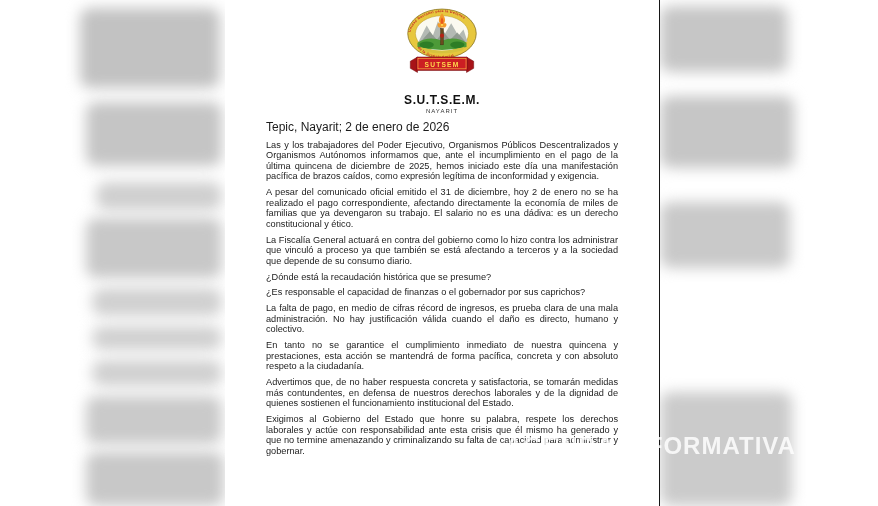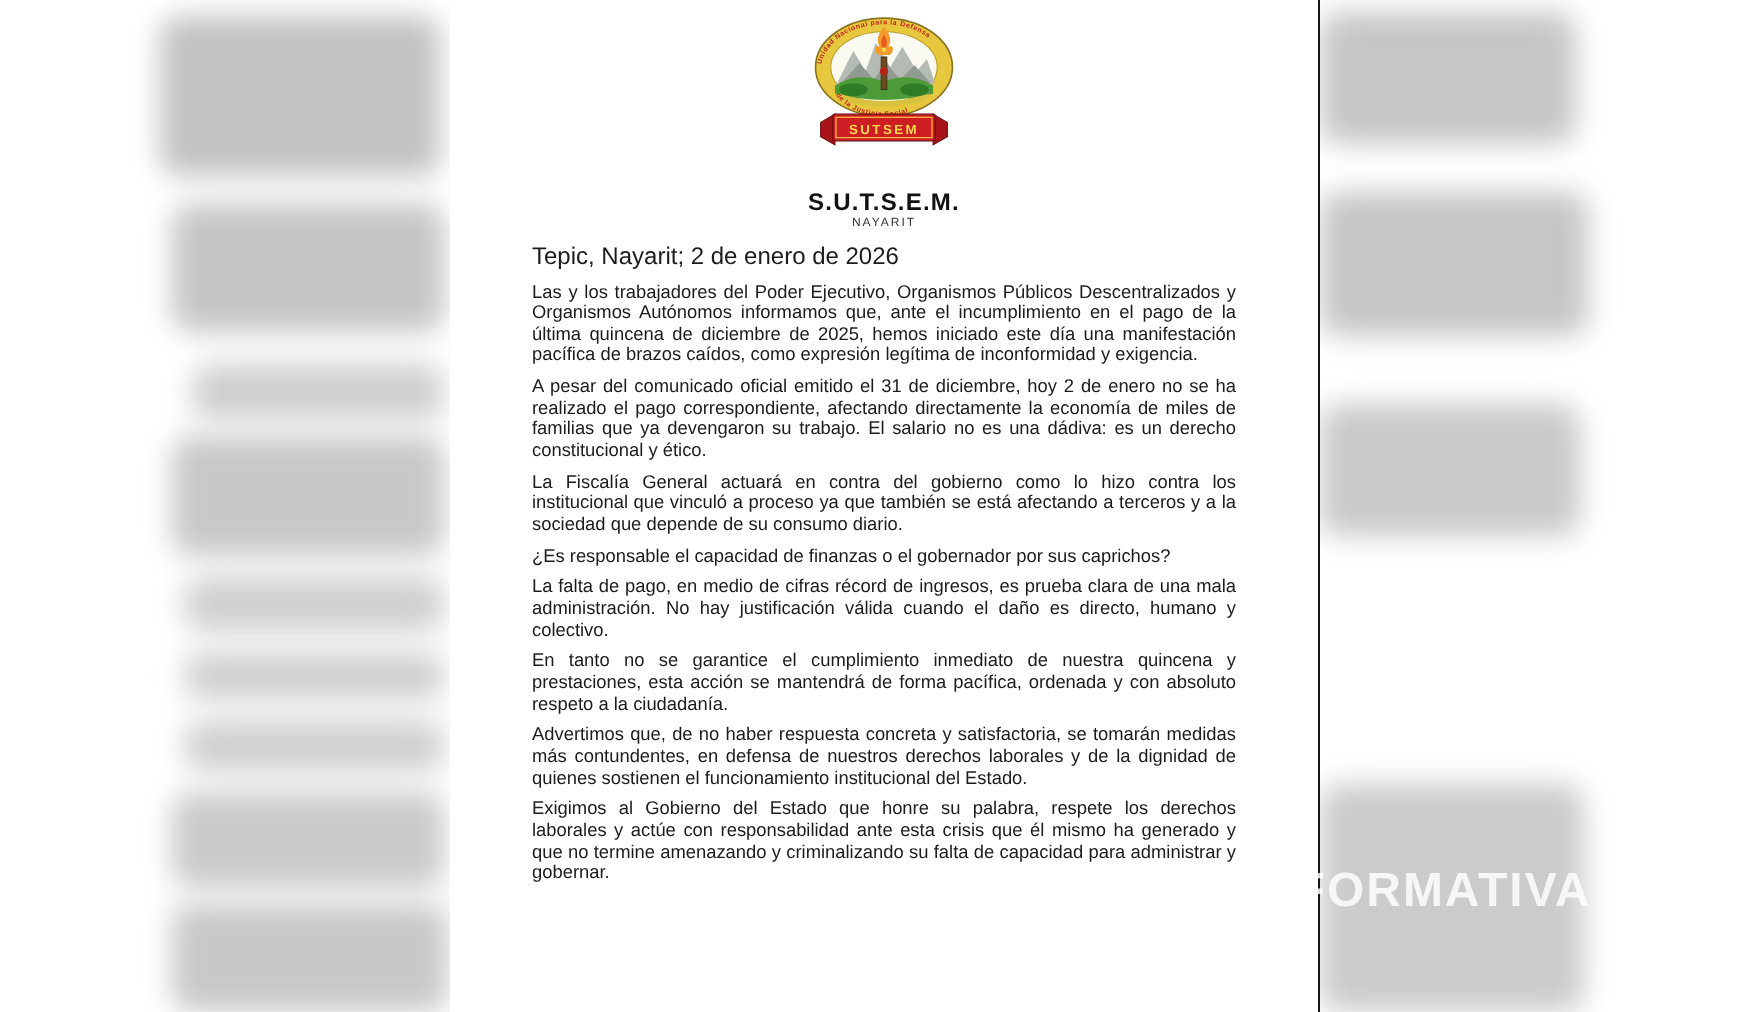--- a/index.html
+++ b/index.html
@@ -102,24 +102,25 @@
         <div class="org-region">NAYARIT</div>
       </div>
 
 
       <div class="dateline">Tepic, Nayarit; 2 de enero de 2026</div>
 
       <div class="doc-paragraphs">
 
       <p class="para">Las y los trabajadores del Poder Ejecutivo, Organismos Públicos Descentralizados y Organismos Autónomos informamos que, ante el incumplimiento en el pago de la última quincena de diciembre de 2025, hemos iniciado este día una manifestación pacífica de brazos caídos, como expresión legítima de inconformidad y exigencia.</p>
           <p class="para">A pesar del comunicado oficial emitido el 31 de diciembre, hoy 2 de enero no se ha realizado el pago correspondiente, afectando directamente la economía de miles de familias que ya devengaron su trabajo. El salario no es una dádiva: es un derecho constitucional y ético.</p>
-          <p class="para">La Fiscalía General actuará en contra del gobierno como lo hizo contra los institucional que vinculó a proceso ya que también se está afectando a terceros y a la sociedad que depende de su consumo diario.</p>
+          <p class="para">La Fiscalía General actuará en contra del gobierno como lo hizo contra los administrar que vinculó a proceso ya que también se está afectando a terceros y a la sociedad que depende de su consumo diario.</p>
+          <p class="para">¿Dónde está la recaudación histórica que se presume?</p>
           <p class="para">¿Es responsable el capacidad de finanzas o el gobernador por sus caprichos?</p>
           <p class="para">La falta de pago, en medio de cifras récord de ingresos, es prueba clara de una mala administración. No hay justificación válida cuando el daño es directo, humano y colectivo.</p>
-          <p class="para">En tanto no se garantice el cumplimiento inmediato de nuestra quincena y prestaciones, esta acción se mantendrá de forma pacífica, ordenada y con absoluto respeto a la ciudadanía.</p>
+          <p class="para">En tanto no se garantice el cumplimiento inmediato de nuestra quincena y prestaciones, esta acción se mantendrá de forma pacífica, concreta y con absoluto respeto a la ciudadanía.</p>
           <p class="para">Advertimos que, de no haber respuesta concreta y satisfactoria, se tomarán medidas más contundentes, en defensa de nuestros derechos laborales y de la dignidad de quienes sostienen el funcionamiento institucional del Estado.</p>
           <p class="para">Exigimos al Gobierno del Estado que honre su palabra, respete los derechos laborales y actúe con responsabilidad ante esta crisis que él mismo ha generado y que no termine amenazando y criminalizando su falta de capacidad para administrar y gobernar.</p>
         </div>
 
     </div>
   </div>
 
   <div class="watermark">
     <div class="wm-line1">AGENDA INFORMATIVA</div>
     <div class="wm-line2">DE NAYARIT</div>

